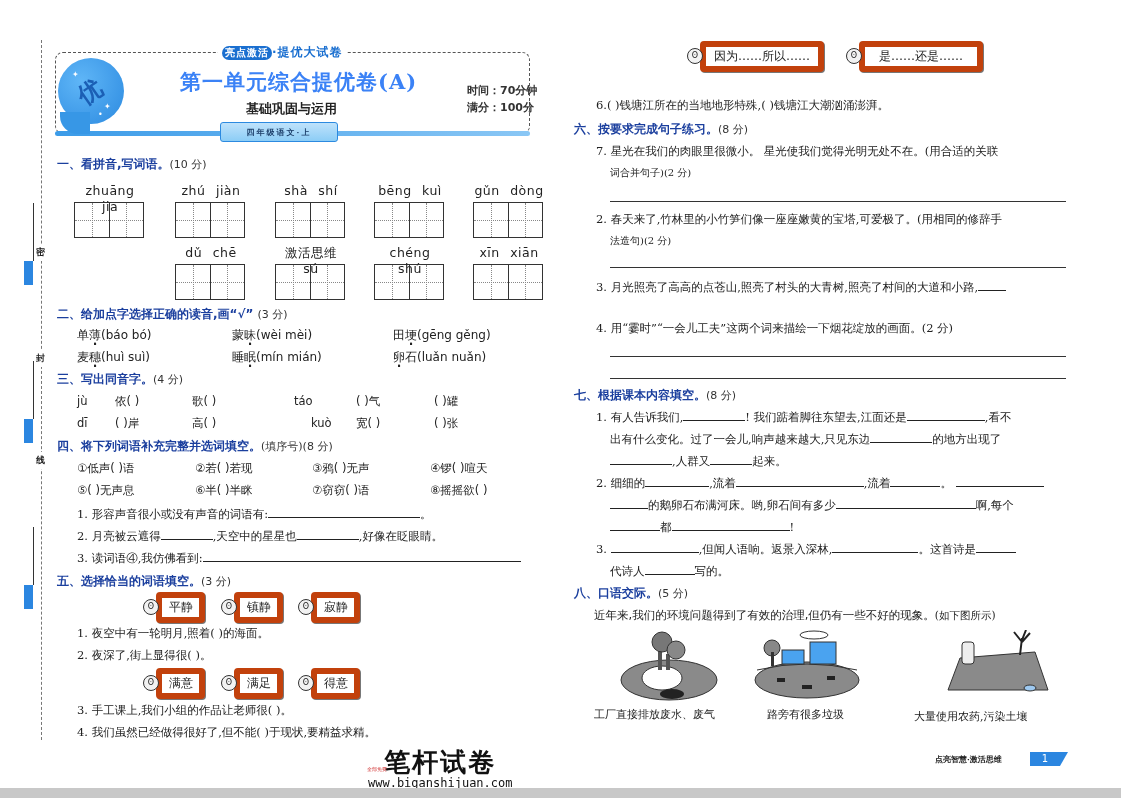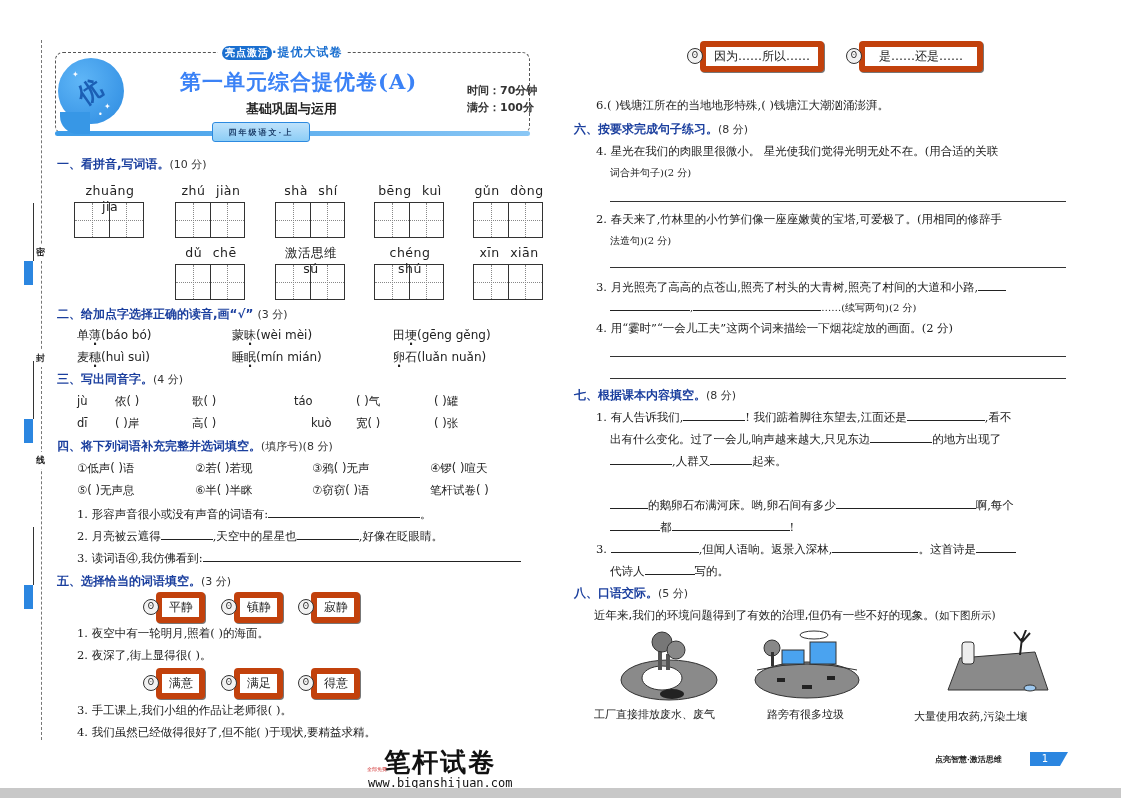--- a/index.html
+++ b/index.html
@@ -20,21 +20,21 @@
   .header-bottom { position: absolute; left: 55px; top: 131px; width: 475px; height: 5px; background: linear-gradient(90deg,#3b9be8,#8ac7f5); border-radius: 3px; }
   .brand { position: absolute; left: 218px; top: 44px; font-size: 12px; font-weight: bold; color: #1a6fd0; background: #fff; padding: 0 4px; letter-spacing: 1px; }
   .brand .pill { display: inline-block; background: #1a6fd0; color: #fff; border-radius: 8px; padding: 0 3px; font-size: 10px; }
   .you-badge { position: absolute; left: 58px; top: 58px; width: 66px; height: 66px; border-radius: 50%; background: radial-gradient(circle at 35% 35%,#5fb6f7,#2c8ae0); }
   .you-badge::after { content:""; position:absolute; left: 2px; bottom: -10px; width: 30px; height: 22px; background:#3797e6; border-radius: 0 0 0 18px; }
   .you-char { position: absolute; left: 20px; top: 18px; font-size: 24px; font-weight: bold; color: #1b5fb5; transform: rotate(-35deg); z-index: 2; }
   .star { position: absolute; color: #fff; font-size: 8px; z-index: 2; }
   .main-title { position: absolute; left: 180px; top: 68px; font-size: 21px; font-weight: bold; color: #3b82f6; letter-spacing: 1px; }
   .sub-title { position: absolute; left: 246px; top: 100px; font-size: 13px; font-weight: bold; color: #222; }
   .meta { position: absolute; left: 467px; font-size: 11px; font-weight: bold; color: #333; }
-  .ribbon { position: absolute; left: 212px; top: 122px; width: 98px; height: 20px; background: linear-gradient(#bfe2fb,#8ccdf6); border: 1px solid #2c8ae0; border-radius: 3px; text-align: center; font-size: 8px; font-weight: bold; line-height: 18px; color: #1c3f6a; letter-spacing: 2px; }
+  .ribbon { position: absolute; left: 220px; top: 122px; width: 118px; height: 20px; background: linear-gradient(#bfe2fb,#8ccdf6); border: 1px solid #2c8ae0; border-radius: 3px; text-align: center; font-size: 8px; font-weight: bold; line-height: 18px; color: #1c3f6a; letter-spacing: 2px; }
 
   
   .sec-title { position: absolute; font-size: 12px; color: #1b3f9e; font-weight: bold; text-align: center; }
   .sec-title .score { color: #333; font-weight: normal; font-size: 11px; }
   .line-text { position: absolute; font-size: 11.5px; color: #222; white-space: nowrap; }
   .line-text.s { font-family: "DejaVu Serif", "Liberation Serif", serif; }
 
   
   .py-item { position: absolute; width: 72px; }
   .py-label { font-size: 12.5px; text-align: center; height: 16px; line-height: 16px; letter-spacing: 0.5px; word-spacing: 6px; }
@@ -188,21 +188,21 @@
   <div class="line-text" style="left:434px;top:416px">(     )张</div>
 
   <div class="sec-title" style="left:57px;top:438px"><span>四、将下列词语补充完整并选词填空。</span><span class="score serif">(填序号)</span><span class="score">(8 分)</span></div>
   <div class="line-text" style="left:77px;top:461px">①低声(     )语</div>
   <div class="line-text" style="left:195px;top:461px">②若(     )若现</div>
   <div class="line-text" style="left:312px;top:461px">③鸦(     )无声</div>
   <div class="line-text" style="left:430px;top:461px">④锣(     )喧天</div>
   <div class="line-text" style="left:77px;top:483px">⑤(     )无声息</div>
   <div class="line-text" style="left:195px;top:483px">⑥半(     )半眯</div>
   <div class="line-text" style="left:312px;top:483px">⑦窃窃(     )语</div>
-  <div class="line-text" style="left:430px;top:483px">笔杆试卷(     )</div>
+  <div class="line-text" style="left:430px;top:483px">⑧摇摇欲(     )</div>
   <div class="line-text s" style="left:77px;top:506px"><span>1. 形容声音很小或没有声音的词语有:</span><span class="blank" style="width:152px"></span><span>。</span></div>
   <div class="line-text s" style="left:77px;top:528px"><span>2. 月亮被云遮得</span><span class="blank" style="width:52px"></span><span>,天空中的星星也</span><span class="blank" style="width:62px"></span><span>,好像在眨眼睛。</span></div>
   <div class="line-text s" style="left:77px;top:550px"><span>3. 读词语④,我仿佛看到:</span><span class="blank" style="width:318px"></span></div>
 
   <div class="sec-title" style="left:57px;top:573px"><span>五、选择恰当的词语填空。</span><span class="score">(3 分)</span></div>
   <div class="tag" style="left:143px;top:597px">
       <span class="face">ʘ</span>
       <span class="word">平静</span>
     </div>
   <div class="tag" style="left:221px;top:597px">
@@ -240,36 +240,36 @@
       <span class="face">ʘ</span>
       <span class="word" style="padding:1px 8px">因为……所以……</span>
     </div>
   <div class="tag" style="left:846px;top:46px">
       <span class="face">ʘ</span>
       <span class="word" style="padding:1px 14px">是……还是……</span>
     </div>
   <div class="line-text s" style="left:596px;top:98px">6.(        )钱塘江所在的当地地形特殊,(        )钱塘江大潮汹涌澎湃。</div>
 
   <div class="sec-title" style="left:574px;top:121px"><span>六、按要求完成句子练习。</span><span class="score">(8 分)</span></div>
-  <div class="line-text s" style="left:596px;top:144px">4. 星光在我们的肉眼里很微小。  星光使我们觉得光明无处不在。(用合适的关联</div>
+  <div class="line-text s" style="left:596px;top:144px">7. 星光在我们的肉眼里很微小。  星光使我们觉得光明无处不在。(用合适的关联</div>
   <div class="line-text s" style="left:610px;top:166px;font-size:10px">词合并句子)(2 分)</div>
   <div class="hrule" style="left:610px;top:201px;width:456px"></div>
   <div class="line-text s" style="left:596px;top:212px">2. 春天来了,竹林里的小竹笋们像一座座嫩黄的宝塔,可爱极了。(用相同的修辞手</div>
   <div class="line-text s" style="left:610px;top:234px;font-size:10px">法造句)(2 分)</div>
   <div class="hrule" style="left:610px;top:267px;width:456px"></div>
   <div class="line-text s" style="left:596px;top:279px"><span>3. 月光照亮了高高的点苍山,照亮了村头的大青树,照亮了村间的大道和小路,</span><span class="blank" style="width:28px"></span></div>
-  <div class="line-text s" style="left:610px;top:299px;font-size:10px"><span class="blank" style="width:80px"></span>,<span class="blank" style="width:128px"></span><span>……(续写两句)(2 分)</span></div>
   <div class="line-text s" style="left:596px;top:321px">4. 用“霎时”“一会儿工夫”这两个词来描绘一下烟花绽放的画面。(2 分)</div>
   <div class="hrule" style="left:610px;top:356px;width:456px"></div>
   <div class="hrule" style="left:610px;top:378px;width:456px"></div>
 
   <div class="sec-title" style="left:574px;top:387px"><span>七、根据课本内容填空。</span><span class="score">(8 分)</span></div>
   <div class="line-text s" style="left:596px;top:409px"><span>1. 有人告诉我们,</span><span class="blank" style="width:62px"></span><span>! 我们踮着脚往东望去,江面还是</span><span class="blank" style="width:78px"></span><span>,看不</span></div>
   <div class="line-text s" style="left:610px;top:431px"><span>出有什么变化。过了一会儿,响声越来越大,只见东边</span><span class="blank" style="width:62px"></span><span>的地方出现了</span></div>
   <div class="line-text s" style="left:610px;top:453px"><span class="blank" style="width:62px"></span><span>,人群又</span><span class="blank" style="width:42px"></span><span>起来。</span></div>
+  <div class="line-text s" style="left:596px;top:475px"><span>2. 细细的</span><span class="blank" style="width:64px"></span><span>,流着</span><span class="blank" style="width:128px"></span><span>,流着</span><span class="blank" style="width:50px"></span><span>。</span> <span class="blank" style="width:88px"></span></div>
   <div class="line-text s" style="left:610px;top:497px"><span class="blank" style="width:38px"></span><span>的鹅卵石布满河床。哟,卵石间有多少</span><span class="blank" style="width:140px"></span><span>啊,每个</span></div>
   <div class="line-text s" style="left:610px;top:519px"><span class="blank" style="width:50px"></span><span>都</span><span class="blank" style="width:118px"></span><span>!</span></div>
   <div class="line-text s" style="left:596px;top:541px"><span>3.</span> <span class="blank" style="width:88px"></span><span>,但闻人语响。返景入深林,</span><span class="blank" style="width:86px"></span><span>。这首诗是</span><span class="blank" style="width:40px"></span></div>
   <div class="line-text s" style="left:610px;top:563px"><span>代诗人</span><span class="blank" style="width:50px"></span><span>写的。</span></div>
 
   <div class="sec-title" style="left:574px;top:585px"><span>八、口语交际。</span><span class="score">(5 分)</span></div>
   <div class="line-text" style="left:594px;top:608px"><span>近年来,我们的环境问题得到了有效的治理,但仍有一些不好的现象。</span><span class="serif" style="font-size:10.5px">(如下图所示)</span></div>
 
   <svg class="pic" style="left:614px;top:630px" viewBox="0 0 110 72">
     <ellipse cx="55" cy="50" rx="48" ry="20" fill="#8a8a8a" stroke="#333"></ellipse>

